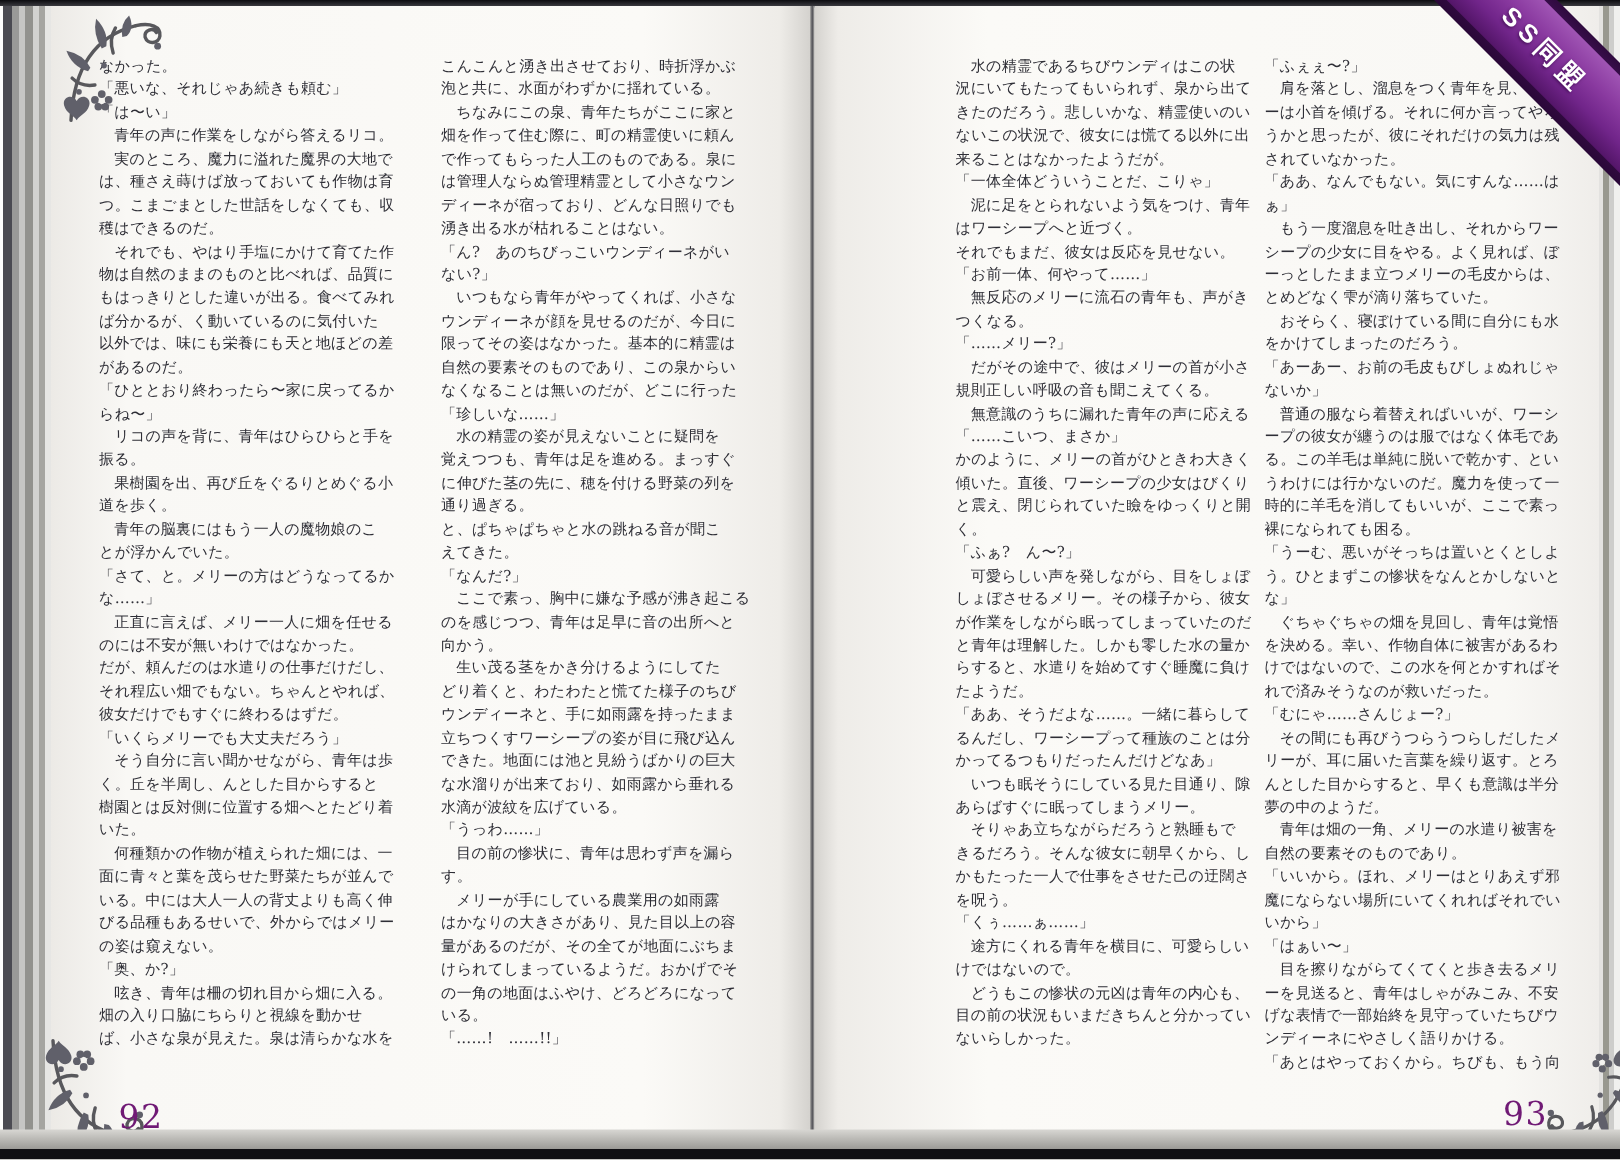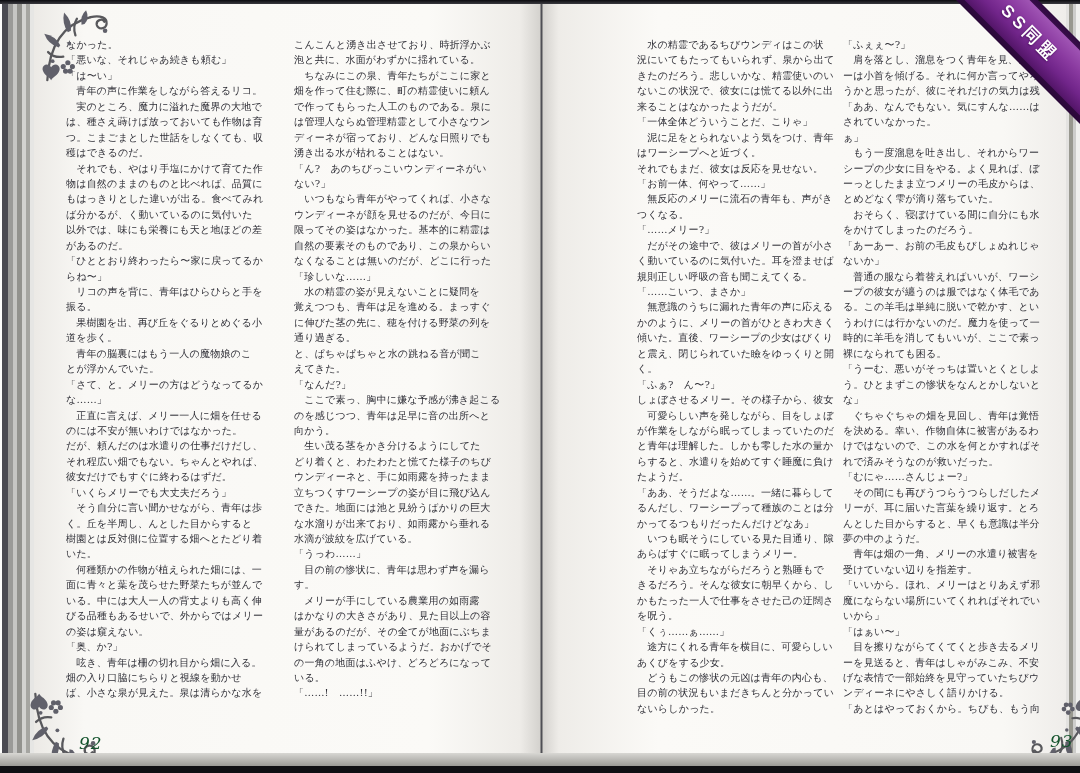--- a/index.html
+++ b/index.html
@@ -32,24 +32,24 @@
   
   .col{position:absolute;top:37px;height:682px;overflow:hidden;color:#2e2e36;
        font-size:10px;line-height:15.45px;letter-spacing:.2px;}
   .col .tl{white-space:pre;height:15.45px;}
   .col-1{left:66px;width:238px;}
   .col-2{left:294px;width:242px;}
   .col-3{left:637px;width:238px;}
   .col-4{left:843px;width:226px;}
 
   
-  .pagenum{position:absolute;font-style:italic;font-size:17px;color:#14532d;
+  .pagenum{position:absolute;font-size:22px;color:#701a75;
            font-family:"DejaVu Serif",serif;letter-spacing:1px;}
   .pagenum-left{left:79px;top:733px;}
-  .pagenum-right{left:1002px;top:731px;margin-left:48px;}
+  .pagenum-right{left:1002px;top:731px;}
 
   
   .orn{position:absolute;}
   .orn-tl{left:42px;top:8px;width:76px;height:76px;}
   .orn-bl{left:28px;top:690px;width:80px;height:76px;transform:scaleY(-1);}
   .orn-br{left:1022px;top:688px;width:70px;height:80px;transform:scale(-1,-1);}
 
   
   .ribbon-wrap{position:absolute;right:0;top:0;width:160px;height:160px;overflow:hidden;z-index:9;}
   .ribbon-under{position:absolute;left:-30px;top:4px;width:280px;height:58px;
@@ -171,58 +171,57 @@
       <div class="tl">来ることはなかったようだが。</div>
       <div class="tl">「一体全体どういうことだ、こりゃ」</div>
       <div class="tl">　泥に足をとられないよう気をつけ、青年</div>
       <div class="tl">はワーシープへと近づく。</div>
       <div class="tl">それでもまだ、彼女は反応を見せない。</div>
       <div class="tl">「お前一体、何やって……」</div>
       <div class="tl">　無反応のメリーに流石の青年も、声がき</div>
       <div class="tl">つくなる。</div>
       <div class="tl">「……メリー?」</div>
       <div class="tl">　だがその途中で、彼はメリーの首が小さ</div>
-      <div class="tl">く動いているのに気付いた。耳を澄ませば</div>
       <div class="tl">規則正しい呼吸の音も聞こえてくる。</div>
+      <div class="tl">　無意識のうちに漏れた青年の声に応える</div>
       <div class="tl">「……こいつ、まさか」</div>
-      <div class="tl">　無意識のうちに漏れた青年の声に応える</div>
       <div class="tl">かのように、メリーの首がひときわ大きく</div>
       <div class="tl">傾いた。直後、ワーシープの少女はびくり</div>
       <div class="tl">と震え、閉じられていた瞼をゆっくりと開</div>
       <div class="tl">く。</div>
       <div class="tl">「ふぁ?　ん〜?」</div>
+      <div class="tl">　可愛らしい声を発しながら、目をしょぼ</div>
       <div class="tl">しょぼさせるメリー。その様子から、彼女</div>
-      <div class="tl">　可愛らしい声を発しながら、目をしょぼ</div>
       <div class="tl">が作業をしながら眠ってしまっていたのだ</div>
       <div class="tl">と青年は理解した。しかも零した水の量か</div>
       <div class="tl">らすると、水遣りを始めてすぐ睡魔に負け</div>
       <div class="tl">たようだ。</div>
       <div class="tl">「ああ、そうだよな……。一緒に暮らして</div>
       <div class="tl">るんだし、ワーシープって種族のことは分</div>
       <div class="tl">かってるつもりだったんだけどなあ」</div>
       <div class="tl">　いつも眠そうにしている見た目通り、隙</div>
       <div class="tl">あらばすぐに眠ってしまうメリー。</div>
       <div class="tl">　そりゃあ立ちながらだろうと熟睡もで</div>
       <div class="tl">きるだろう。そんな彼女に朝早くから、し</div>
       <div class="tl">かもたった一人で仕事をさせた己の迂闊さ</div>
       <div class="tl">を呪う。</div>
       <div class="tl">「くぅ……ぁ……」</div>
       <div class="tl">　途方にくれる青年を横目に、可愛らしい</div>
-      <div class="tl">あくびをする少女。</div>
+      <div class="tl">けではないので。</div>
       <div class="tl">　どうもこの惨状の元凶は青年の内心も、</div>
       <div class="tl">目の前の状況もいまだきちんと分かってい</div>
       <div class="tl">ないらしかった。</div>
     </div>
   <div class="col col-4">
       <div class="tl">「ふぇぇ〜?」</div>
       <div class="tl">　肩を落とし、溜息をつく青年を見、メリ</div>
       <div class="tl">ーは小首を傾げる。それに何か言ってやろ</div>
       <div class="tl">うかと思ったが、彼にそれだけの気力は残</div>
+      <div class="tl">されていなかった。</div>
       <div class="tl">「ああ、なんでもない。気にすんな……は</div>
-      <div class="tl">されていなかった。</div>
       <div class="tl">ぁ」</div>
       <div class="tl">　もう一度溜息を吐き出し、それからワー</div>
       <div class="tl">シープの少女に目をやる。よく見れば、ぼ</div>
       <div class="tl">ーっとしたまま立つメリーの毛皮からは、</div>
       <div class="tl">とめどなく雫が滴り落ちていた。</div>
       <div class="tl">　おそらく、寝ぼけている間に自分にも水</div>
       <div class="tl">をかけてしまったのだろう。</div>
       <div class="tl">「あーあー、お前の毛皮もびしょぬれじゃ</div>
       <div class="tl">ないか」</div>
       <div class="tl">　普通の服なら着替えればいいが、ワーシ</div>
@@ -237,21 +236,21 @@
       <div class="tl">　ぐちゃぐちゃの畑を見回し、青年は覚悟</div>
       <div class="tl">を決める。幸い、作物自体に被害があるわ</div>
       <div class="tl">けではないので、この水を何とかすればそ</div>
       <div class="tl">れで済みそうなのが救いだった。</div>
       <div class="tl">「むにゃ……さんじょー?」</div>
       <div class="tl">　その間にも再びうつらうつらしだしたメ</div>
       <div class="tl">リーが、耳に届いた言葉を繰り返す。とろ</div>
       <div class="tl">んとした目からすると、早くも意識は半分</div>
       <div class="tl">夢の中のようだ。</div>
       <div class="tl">　青年は畑の一角、メリーの水遣り被害を</div>
-      <div class="tl">受けていない辺りを指差す。</div>
+      <div class="tl">自然の要素そのものであり。</div>
       <div class="tl">「いいから。ほれ、メリーはとりあえず邪</div>
       <div class="tl">魔にならない場所にいてくれればそれでい</div>
       <div class="tl">いから」</div>
       <div class="tl">「はぁい〜」</div>
       <div class="tl">　目を擦りながらてくてくと歩き去るメリ</div>
       <div class="tl">ーを見送ると、青年はしゃがみこみ、不安</div>
       <div class="tl">げな表情で一部始終を見守っていたちびウ</div>
       <div class="tl">ンディーネにやさしく語りかける。</div>
       <div class="tl">「あとはやっておくから。ちびも、もう向</div>
     </div>

